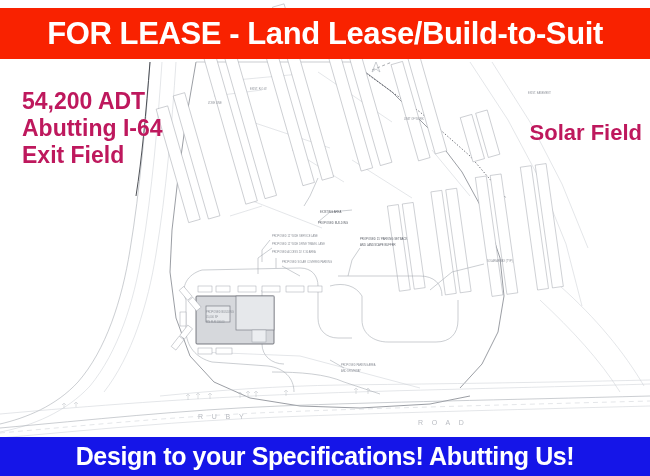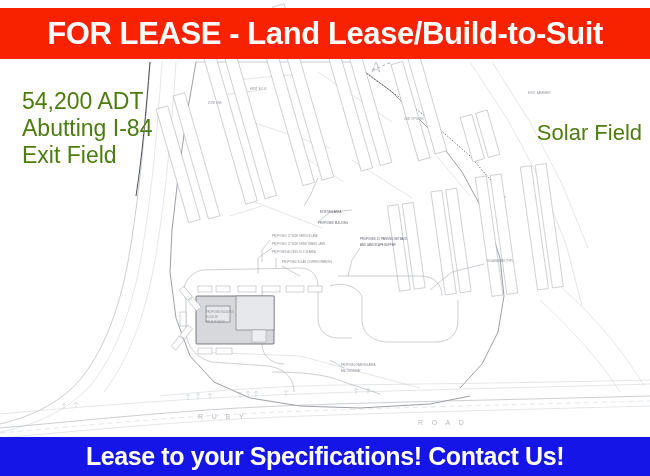--- a/index.html
+++ b/index.html
@@ -65,22 +65,22 @@
   #bottom-banner {
     top: 437px;
     height: 39px;
     background: #1515e8;
     font-size: 25px;
   }
 
   
   .callout {
     position: absolute;
-    color: #4d7c0f;
-    font-weight: normal;
+    color: #be185d;
+    font-weight: bold;
     line-height: 1.18;
     white-space: nowrap;
     text-shadow: 0 0 1px rgba(255,255,255,.9);
   }
   #callout-left  { left: 22px;  top: 88px;  font-size: 23px; }
   #callout-right { right: 8px;  top: 76px;  font-size: 22px; text-align: center; margin-top: 44px; }
   .callout div { display: block; }
 </style>
 </head>
 <body>
@@ -272,23 +272,23 @@
         <path class="plan-mid" d="M372,72 L376,62 L380,72 L376,69 Z"></path>
       </g>
 
     </svg>
   </div>
 
   <div class="banner" id="top-banner">FOR LEASE - Land Lease/Build-to-Suit</div>
 
   <div class="callout" id="callout-left">
     <div>54,200 ADT</div>
-    <div>Abutting I-84</div>
+    <div>Abutting I-64</div>
     <div>Exit Field</div>
   </div>
 
   <div class="callout" id="callout-right">
     <div>Solar Field</div>
   </div>
 
-  <div class="banner" id="bottom-banner">Lease to your Specifications! Contact Us!</div>
+  <div class="banner" id="bottom-banner">Design to your Specifications! Abutting Us!</div>
 
 </div>
 
 </body></html>

